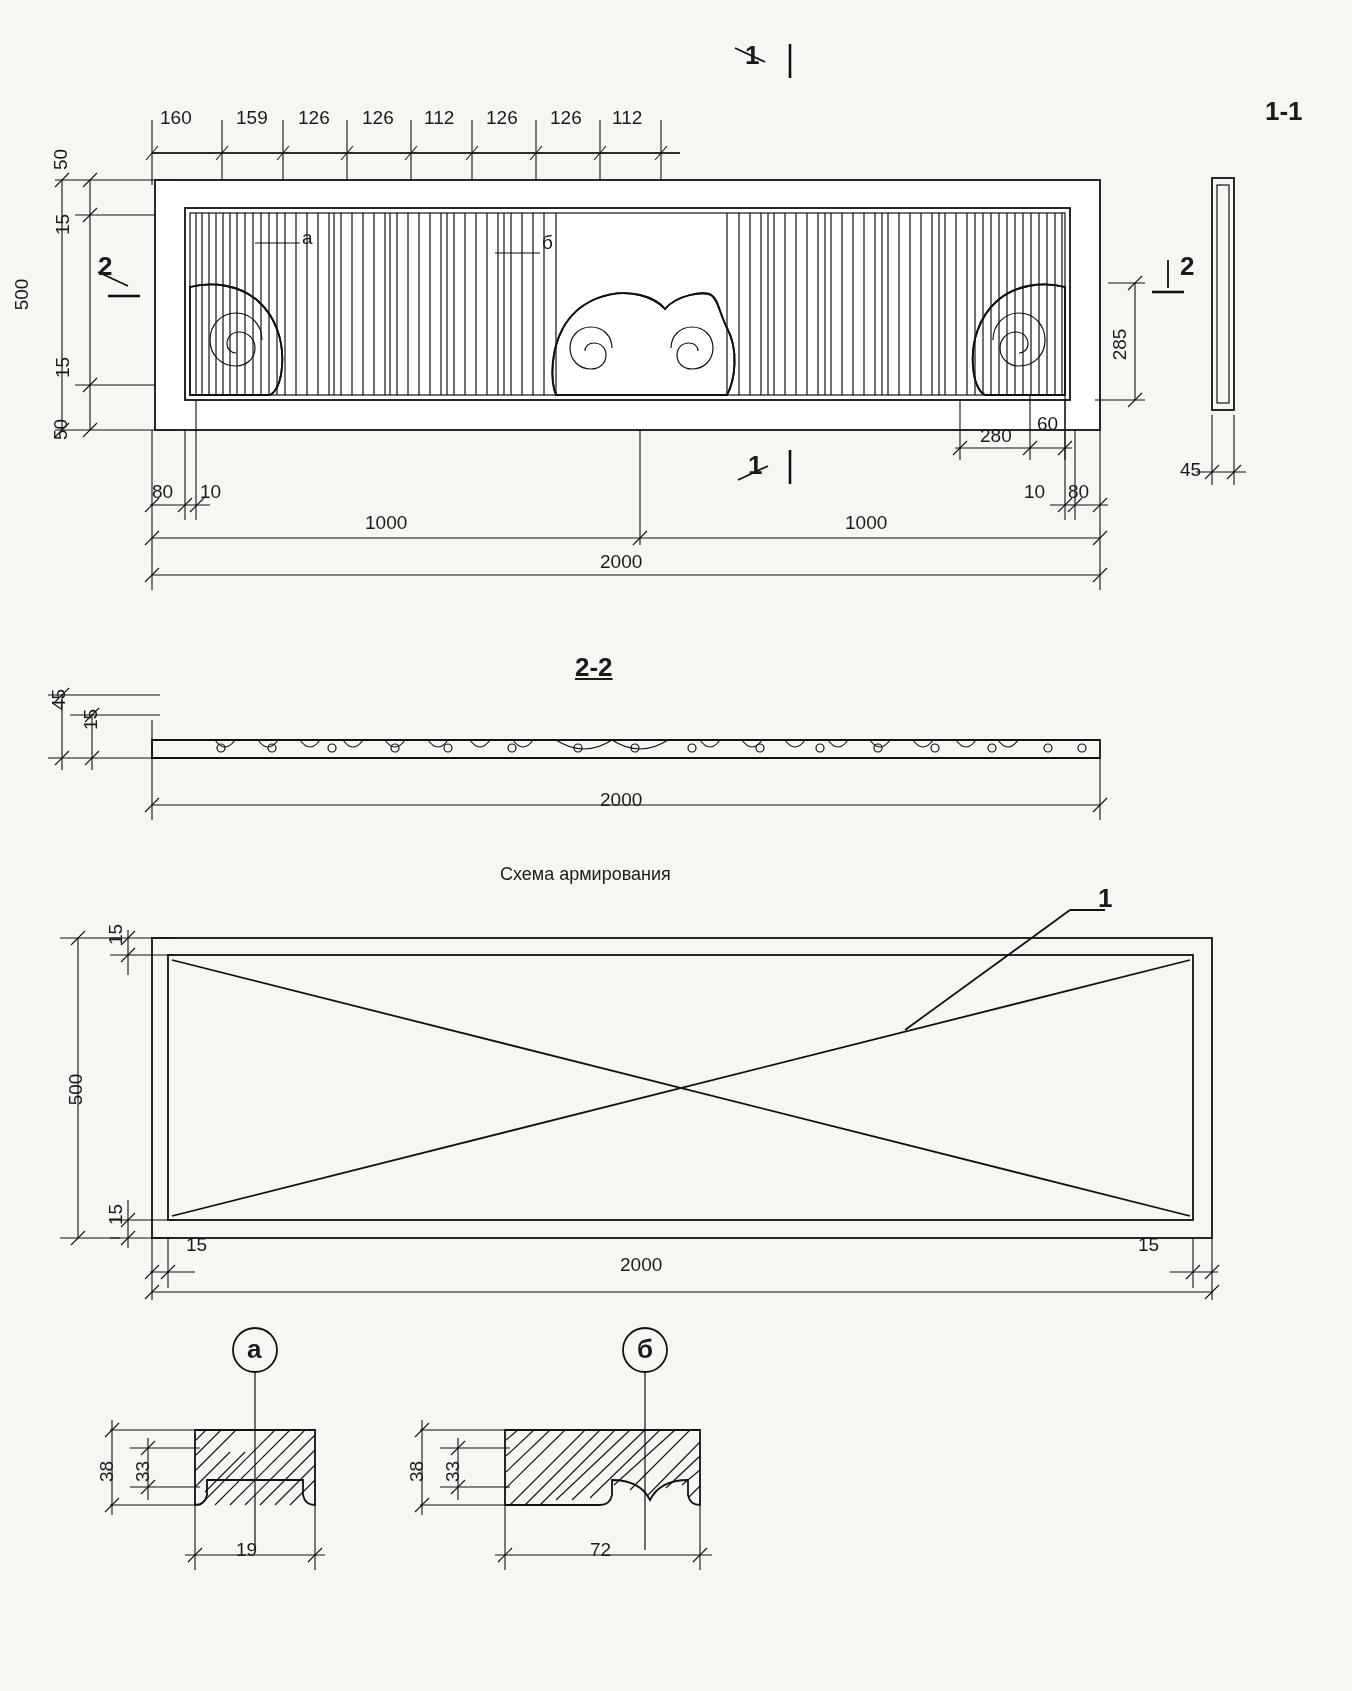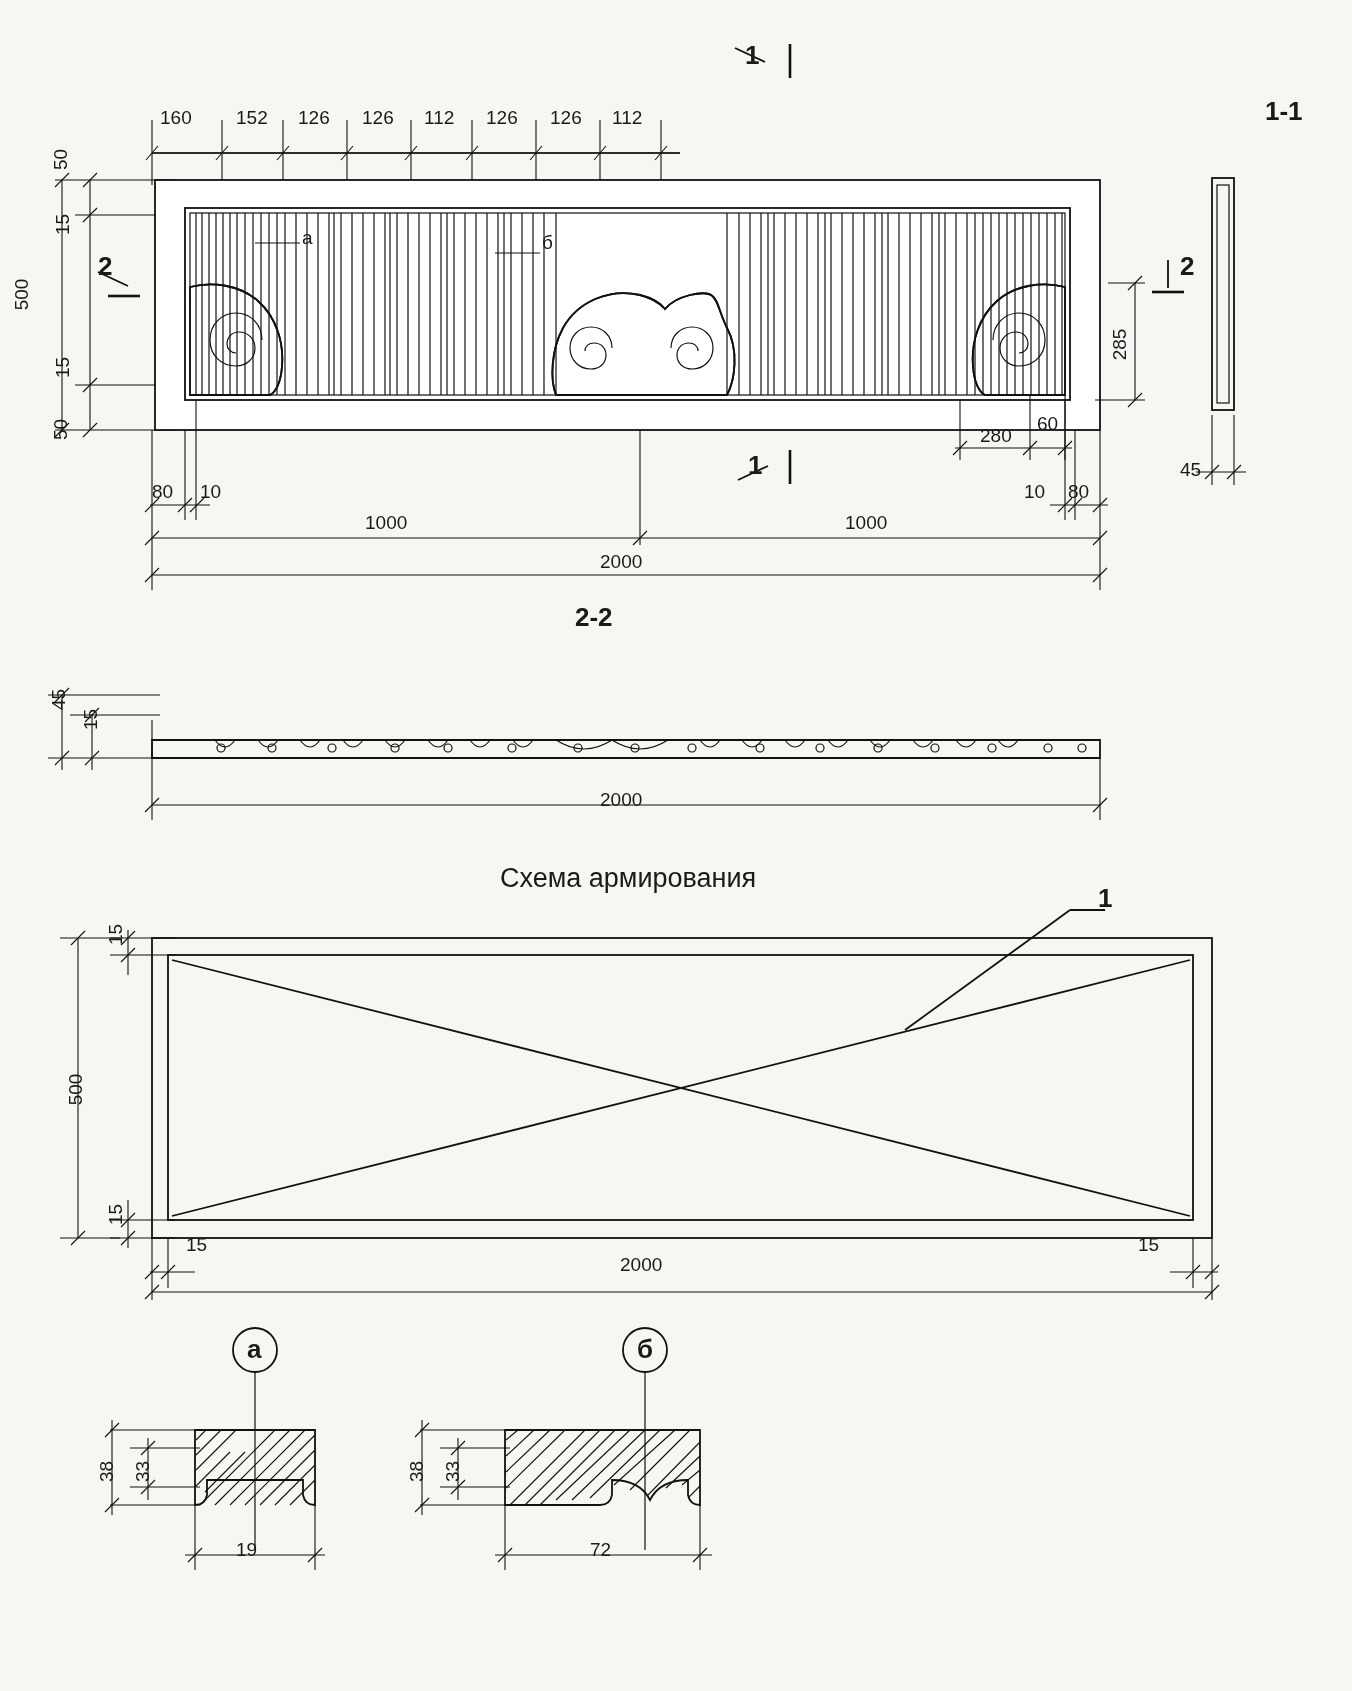--- a/index.html
+++ b/index.html
@@ -7,21 +7,21 @@
     width:1352px;height:1691px;
     background:#f7f6f3;
     font-family:"Liberation Sans", sans-serif;
     color:#1a1a1a;
     position:relative;
     overflow:hidden;
   }
   .sheet{position:absolute;inset:0;}
   .lbl{position:absolute;font-size:19px;line-height:1;white-space:nowrap;}
   .lbl.big{font-size:26px;font-weight:bold;}
-  .lbl.title{font-size:27px;}
+  .lbl.title{font-size:18px;}
   .rot{transform-origin:center center;}
   svg{position:absolute;left:0;top:0;overflow:visible;}
   .ln{stroke:#111;fill:none;}
   .thin{stroke-width:1.2;}
   .med{stroke-width:1.8;}
   .thick{stroke-width:2.6;}
   .dim{stroke:#111;stroke-width:1.1;fill:none;}
   .hatch{stroke:#111;stroke-width:1.1;fill:none;}
   .fillw{fill:#ffffff;}
 </style>
@@ -242,21 +242,21 @@
     <g class="dim">
       <line x1="1212" y1="415" x2="1212" y2="485"></line>
       <line x1="1234" y1="415" x2="1234" y2="485"></line>
       <line x1="1196" y1="472" x2="1246" y2="472"></line>
       <line x1="1205" y1="479" x2="1219" y2="465"></line>
       <line x1="1227" y1="479" x2="1241" y2="465"></line>
     </g>
   </svg>
 
   <div class="lbl" style="left:160px;top:108px;">160</div>
-  <div class="lbl" style="left:236px;top:108px;">152</div>
+  <div class="lbl" style="left:236px;top:108px;">159</div>
   <div class="lbl" style="left:298px;top:108px;">126</div>
   <div class="lbl" style="left:362px;top:108px;">126</div>
   <div class="lbl" style="left:424px;top:108px;">112</div>
   <div class="lbl" style="left:486px;top:108px;">126</div>
   <div class="lbl" style="left:550px;top:108px;">126</div>
   <div class="lbl" style="left:612px;top:108px;">112</div>
 
   <div class="lbl big" style="left:745px;top:42px;">1</div>
   <div class="lbl big" style="left:1265px;top:98px;text-align:right;">1-1</div>
   <div class="lbl big" style="left:748px;top:452px;">1</div>
@@ -280,21 +280,21 @@
   <div class="lbl" style="left:200px;top:482px;">10</div>
   <div class="lbl" style="left:1024px;top:482px;">10</div>
   <div class="lbl" style="left:1068px;top:482px;">80</div>
 
   <div class="lbl" style="left:365px;top:513px;">1000</div>
   <div class="lbl" style="left:845px;top:513px;">1000</div>
   <div class="lbl" style="left:600px;top:552px;">2000</div>
 
   <div class="lbl" style="left:1180px;top:460px;">45</div>
 
-  <div class="lbl big" style="left:575px;top:604px;">2-2</div>
+  <div class="lbl big" style="left:575px;top:654px;text-decoration:underline;">2-2</div>
 
   <svg width="1352" height="200" style="top:660px;">
 
     <path class="ln med" d="M152,80 L152,98 L1100,98 L1100,80 Z" fill="#ffffff"></path>
     <line class="ln med" x1="152" y1="80" x2="1100" y2="80"></line>
     <line class="ln med" x1="152" y1="98" x2="1100" y2="98"></line>
 
     <g class="ln thin">
       <path d="M215,80 q10,14 20,0"></path>
       <path d="M258,80 q10,14 20,0"></path>

